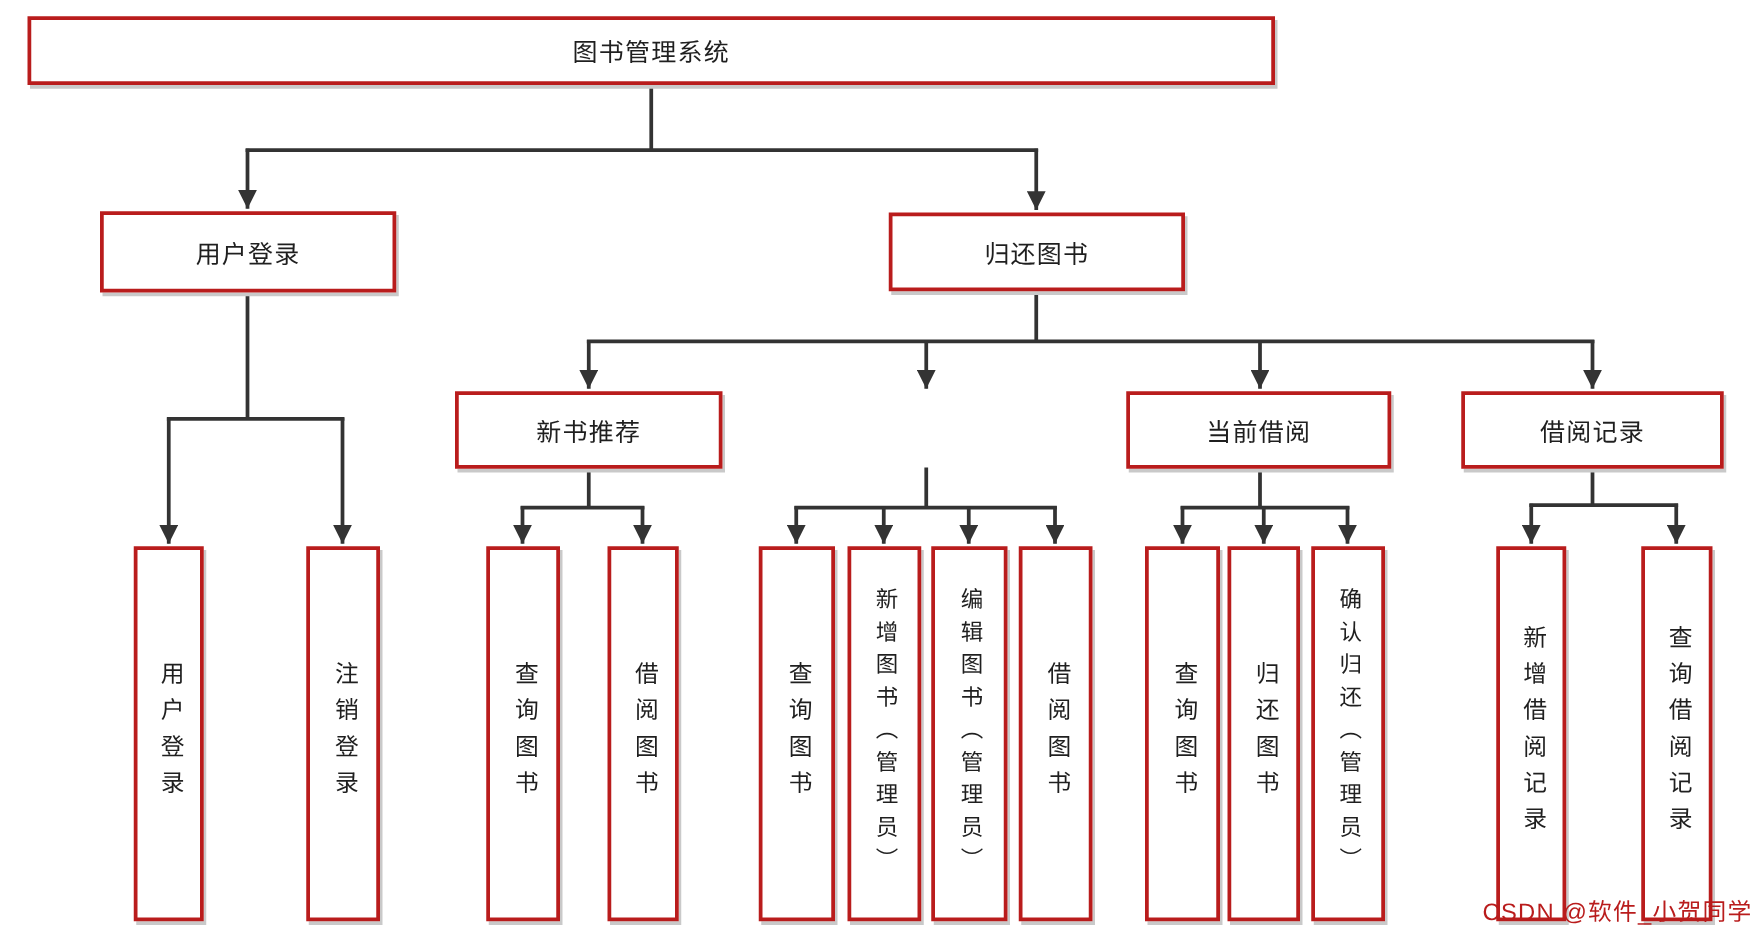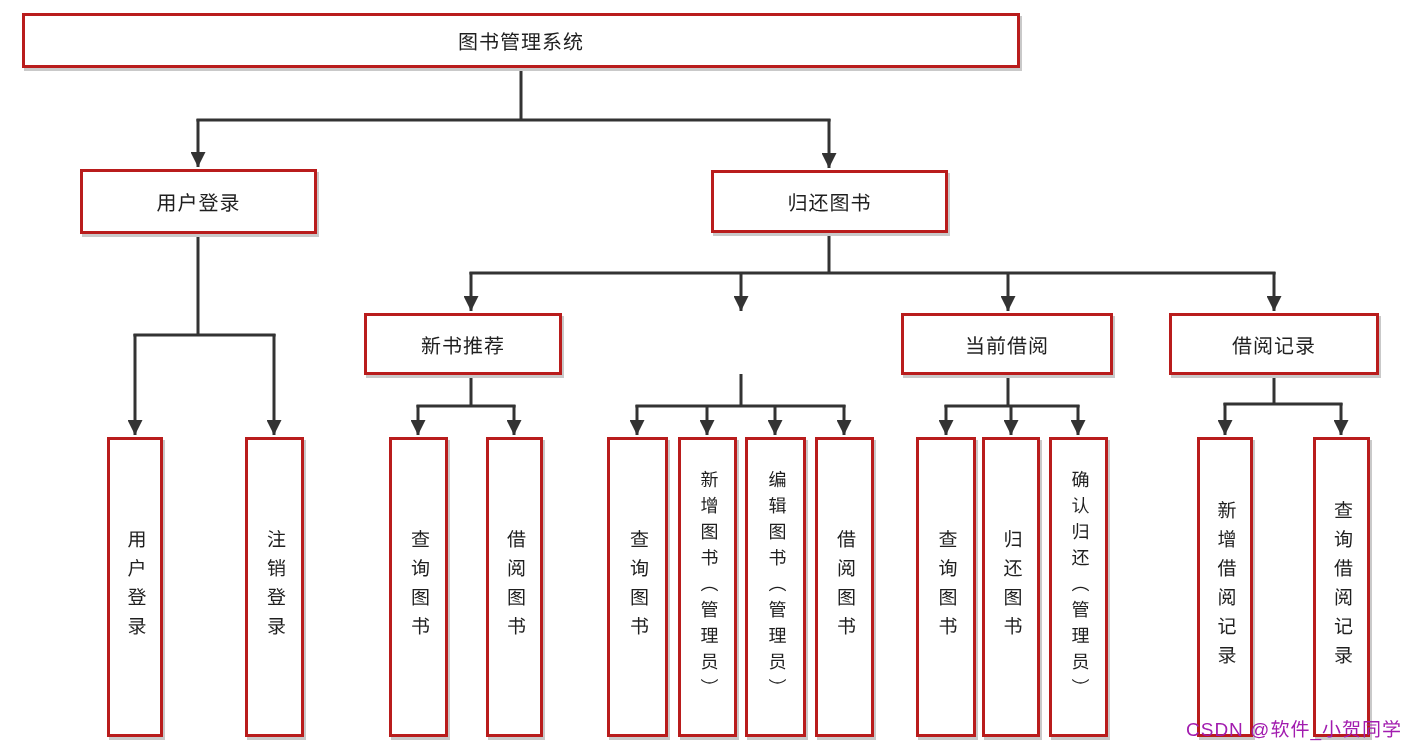--- a/index.html
+++ b/index.html
@@ -31,21 +31,21 @@
     letter-spacing:10px;
     line-height:1;
     text-align:center;
   }
   .vbox.long{letter-spacing:8px;font-size:18px;}
   #connectors{position:absolute;left:0;top:0;}
   #watermark{
     position:absolute;
     left:1186px;top:714px;
     font-size:19px;
-    color:#a21caf;
+    color:#b91c1c;
     letter-spacing:1px;
     white-space:nowrap;
   }
 </style>
 </head>
 <body>
 
 <div id="stage">
 
   <svg id="connectors" width="1405" height="747" viewBox="0 0 1405 747">
@@ -102,21 +102,21 @@
     <span>图书管理系统</span>
   </div>
 
   <div class="box hbox" style="left:80px;top:169px;width:237px;height:65px;">
     <span>用户登录</span>
   </div>
   <div class="box hbox" style="left:711px;top:170px;width:237px;height:63px;">
     <span>归还图书</span>
   </div>
 
-  <div class="box hbox" style="left:364px;top:313px;width:198px;height:62px;">
+  <div class="box hbox" style="left:364px;top:313px;width:214px;height:62px;">
     <span>新书推荐</span>
   </div>
   <div class="box hbox" style="left:1169px;top:313px;width:210px;height:62px;">
     <span>借阅记录</span>
   </div>
   <div class="box hbox" style="left:901px;top:313px;width:212px;height:62px;">
     <span>当前借阅</span>
   </div>
 
   <div class="box vbox" style="left:107px;top:437px;width:56px;height:300px;">

